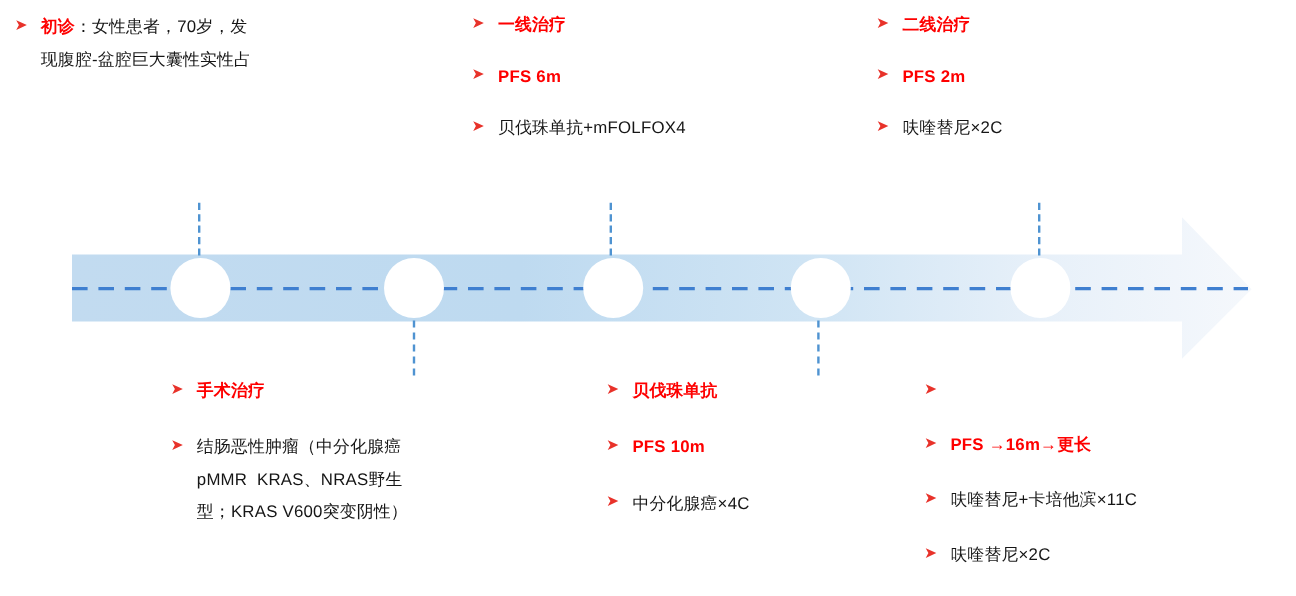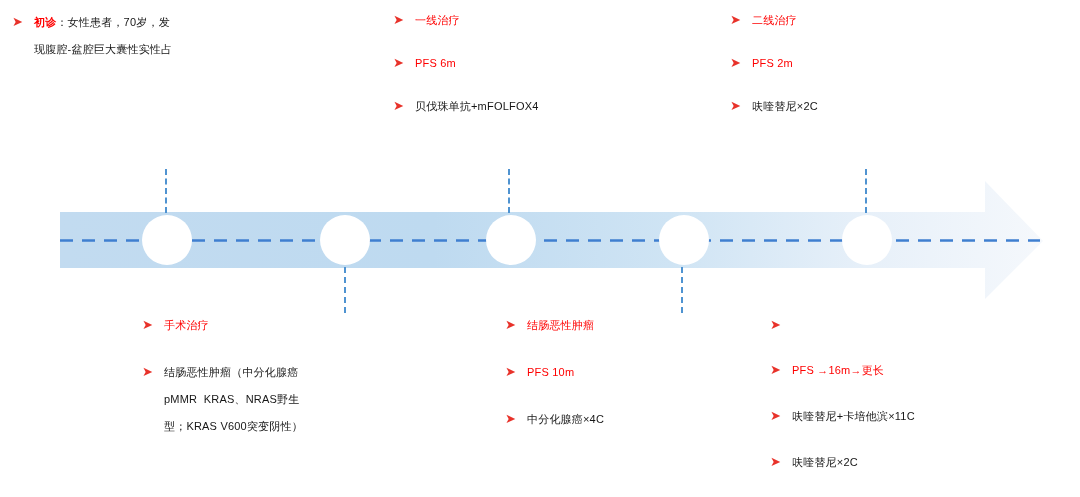--- a/index.html
+++ b/index.html
@@ -32,28 +32,28 @@
     width: 22px;
     color: #e8322a;
     font-size: 13px;
     line-height: 24px;
     text-align: left;
     font-family: "DejaVu Sans", sans-serif;
   }
   .bullet.hidden { visibility: hidden; }
 
   .txt {
-    font-size: 11px;
+    font-size: 14px;
     line-height: 25px;
     letter-spacing: 0.2px;
     white-space: pre-wrap;
   }
   .txt.red {
     color: #fe0000;
-    font-weight: normal;
+    font-weight: bold;
     text-align: center;
   }
   .txt.black {
     color: #161616;
     font-weight: normal;
   }
 
   
   .timeline {
     position: absolute;
@@ -171,21 +171,21 @@
   </div>
   <div class="line tight">
     <span class="bullet hidden">➤</span>
     <span class="txt black">型；KRAS V600突变阴性）</span>
   </div>
 </div>
 
 <div class="block" style="left:505px; top:313px; width:290px;">
   <div class="line" style="margin-bottom:22px;">
     <span class="bullet">➤</span>
-    <span class="txt red">结肠恶性肿瘤</span>
+    <span class="txt red">贝伐珠单抗</span>
   </div>
   <div class="line" style="margin-bottom:22px;">
     <span class="bullet">➤</span>
     <span class="txt red">PFS 10m</span>
   </div>
   <div class="line">
     <span class="bullet">➤</span>
     <span class="txt black">中分化腺癌×4C</span>
   </div>
 </div>

